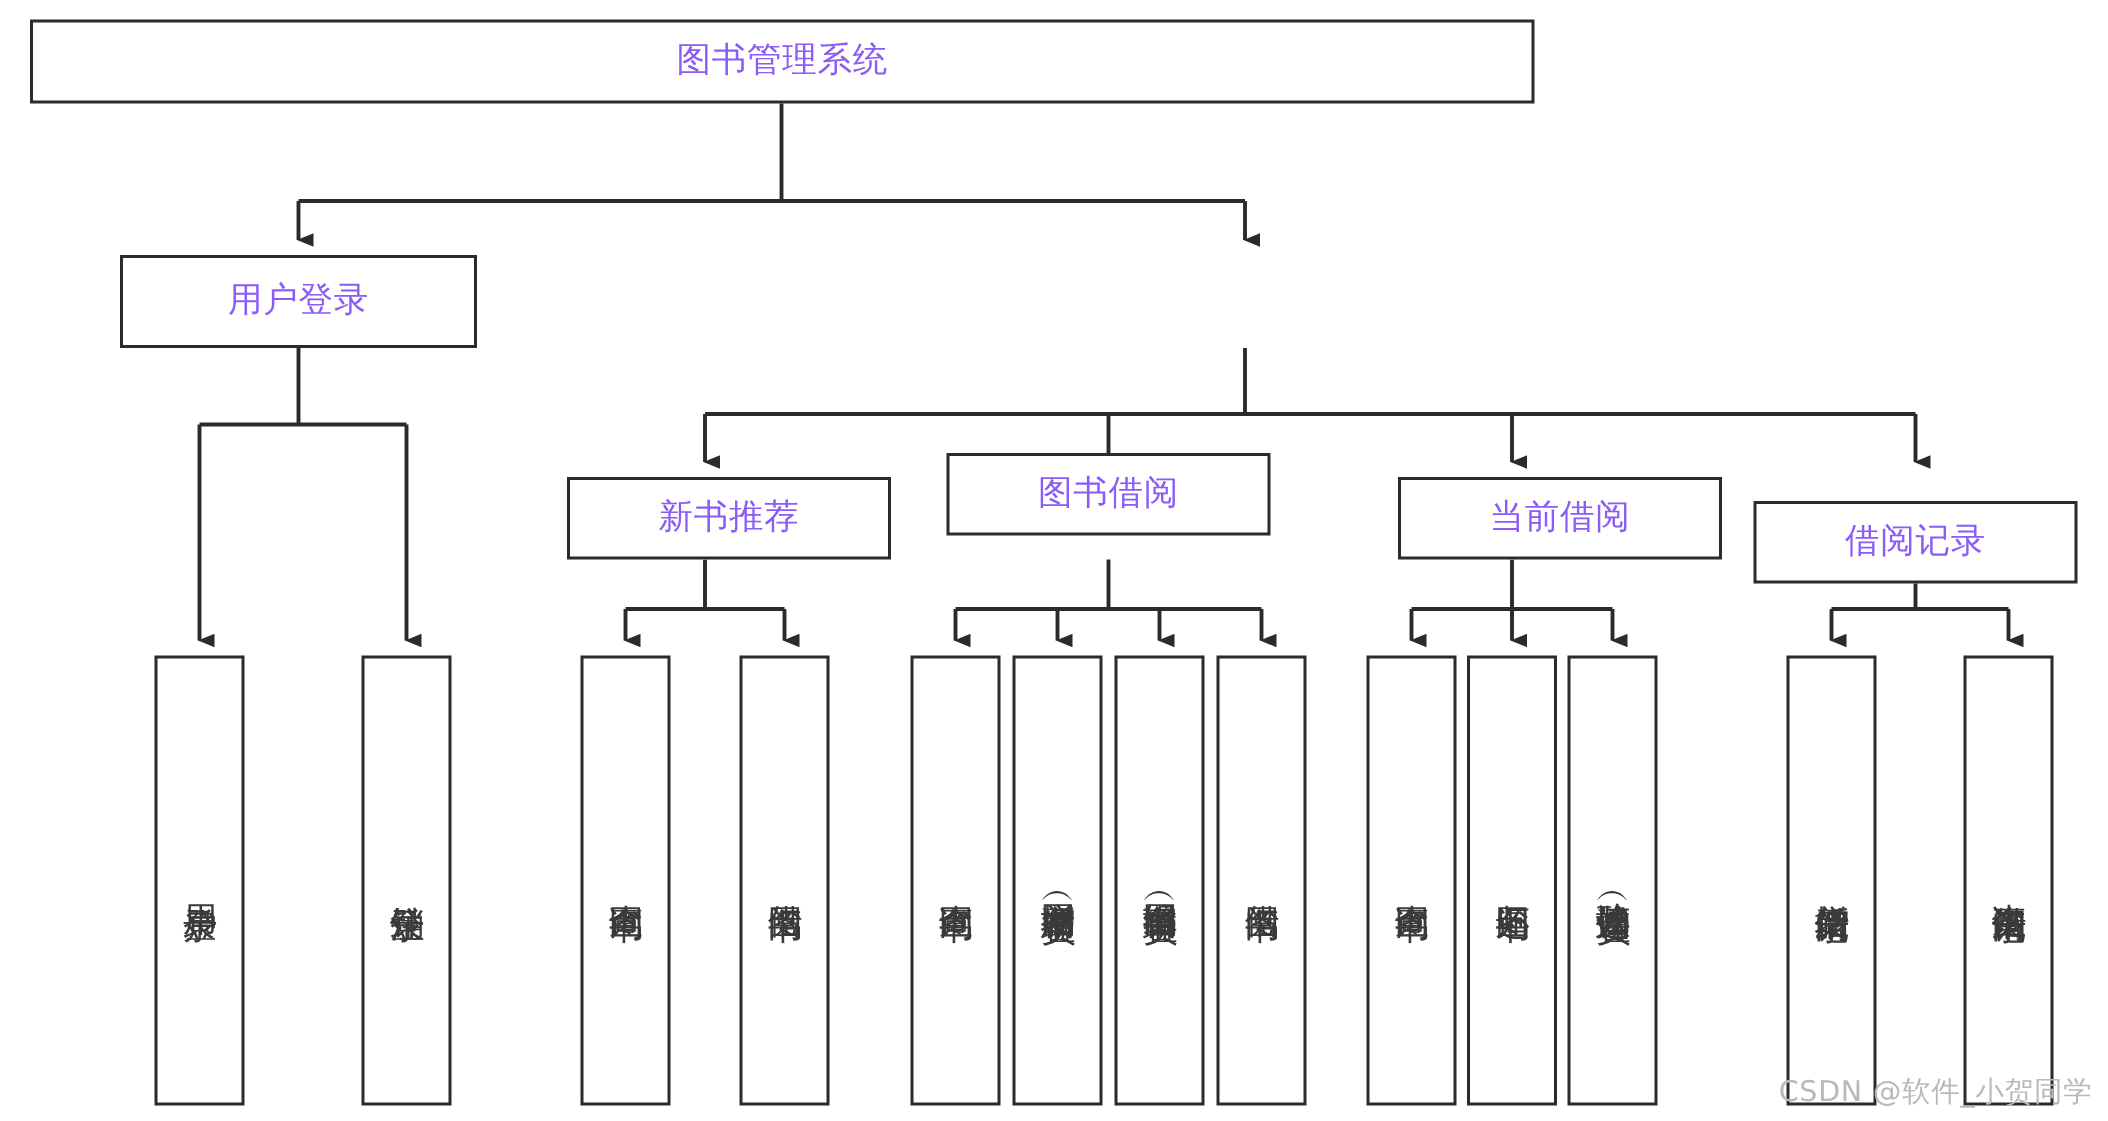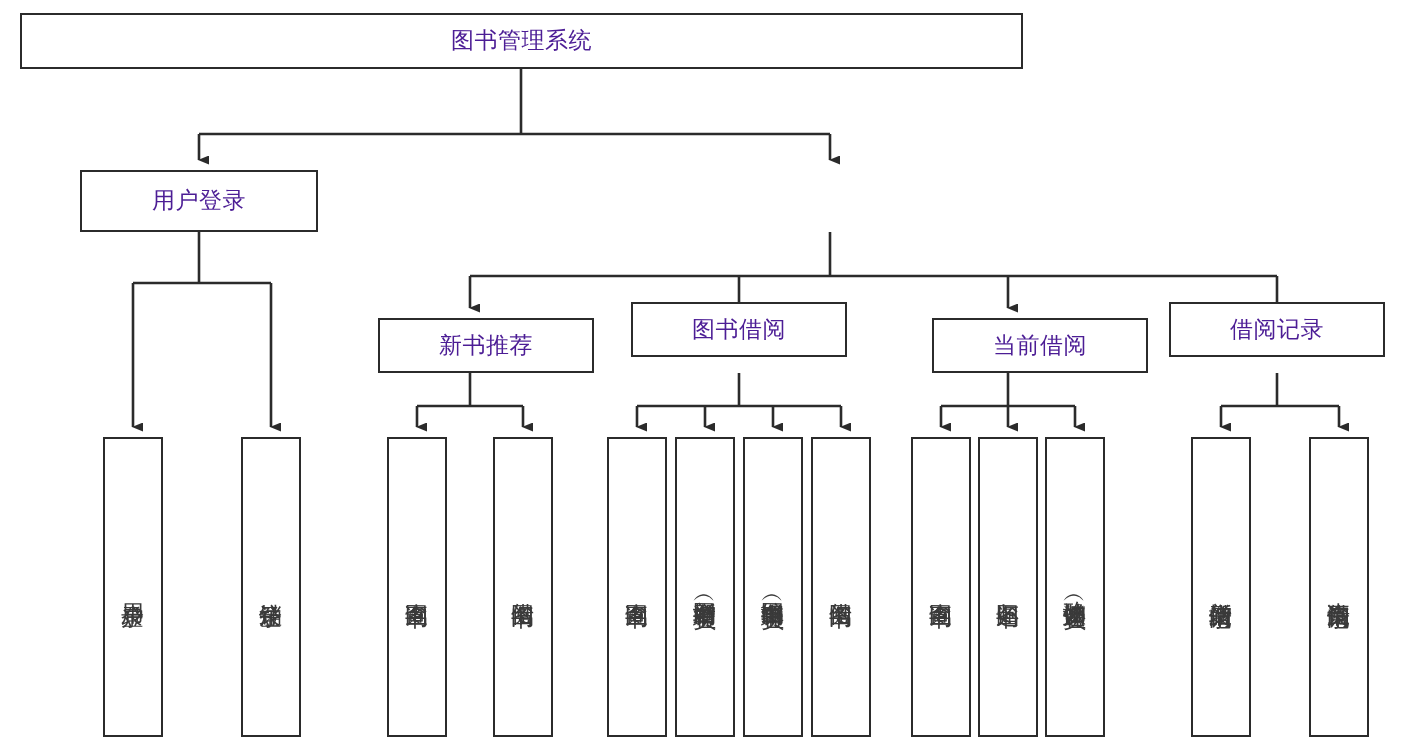--- a/index.html
+++ b/index.html
@@ -31,21 +31,21 @@
     box-sizing: border-box;
     background: #ffffff;
     border: 2px solid #2b2b2b;
     display: flex;
     align-items: center;
     justify-content: center;
     overflow: hidden;
   }
   .node-label-h {
     font-size: 23px;
-    color: #4c1d95;
+    color: #8b5cf6;
     line-height: 1.1;
     white-space: nowrap;
     letter-spacing: 0.5px;
   }
   .node-label-v {
     font-size: 23px;
     color: #3a3a3a;
     writing-mode: vertical-rl;
     text-orientation: upright;
     line-height: 1.22;
@@ -130,21 +130,21 @@
 
   <div class="node-box" style="left:362px; top:318px; width:216px; height:55px;margin-left:16px;">
     <span class="node-label-h">新书推荐</span>
   </div>
   <div class="node-box" style="left:631px; top:302px; width:216px; height:55px;">
     <span class="node-label-h">图书借阅</span>
   </div>
   <div class="node-box" style="left:932px; top:318px; width:216px; height:55px;">
     <span class="node-label-h">当前借阅</span>
   </div>
-  <div class="node-box" style="left:1169px; top:302px; width:216px; height:55px;">
+  <div class="node-box" style="left:1169px; top:334px; width:216px; height:55px;">
     <span class="node-label-h">借阅记录</span>
   </div>
 
   <div class="node-box" style="left:103px; top:437px; width:60px; height:300px;">
     <span class="node-label-v">用户登录</span>
   </div>
   <div class="node-box" style="left:241px; top:437px; width:60px; height:300px;">
     <span class="node-label-v">注销登录</span>
   </div>
 
@@ -178,14 +178,15 @@
     <span class="node-label-v">确认归还（管理员）</span>
   </div>
 
   <div class="node-box" style="left:1191px; top:437px; width:60px; height:300px;">
     <span class="node-label-v">新增借阅记录</span>
   </div>
   <div class="node-box" style="left:1309px; top:437px; width:60px; height:300px;">
     <span class="node-label-v">查询借阅记录</span>
   </div>
 
+  <div id="watermark">CSDN @软件_小贺同学</div>
 
 </div>
 
 </body></html>

